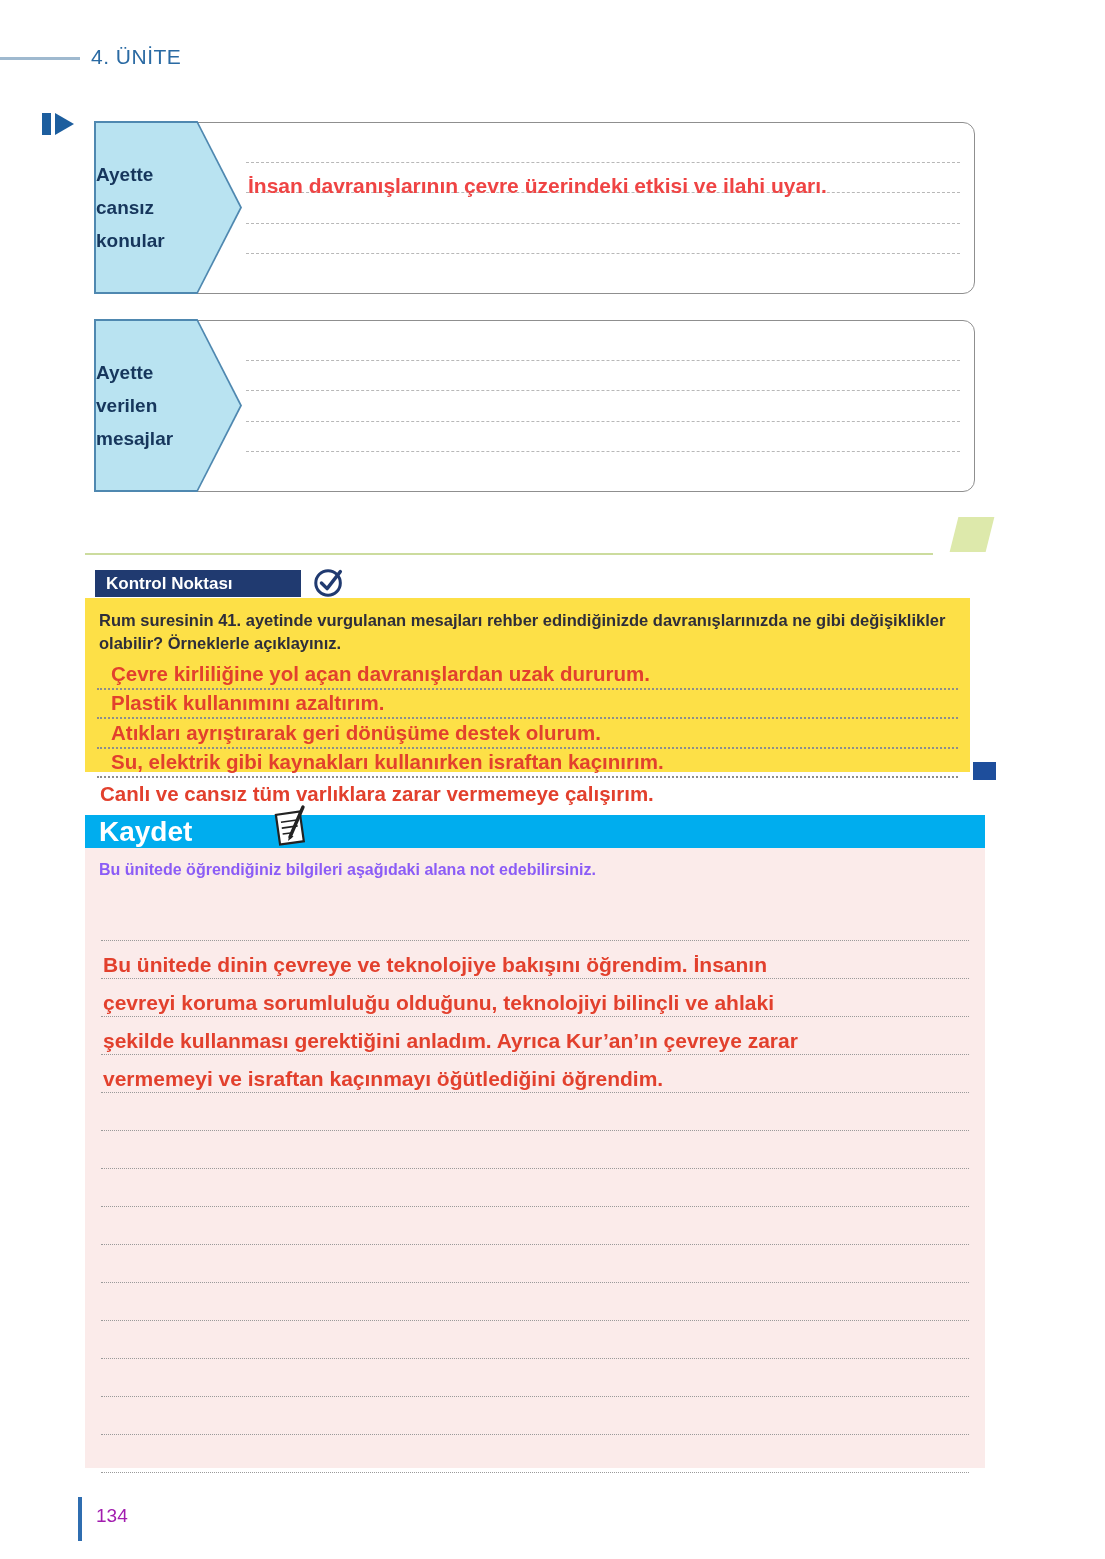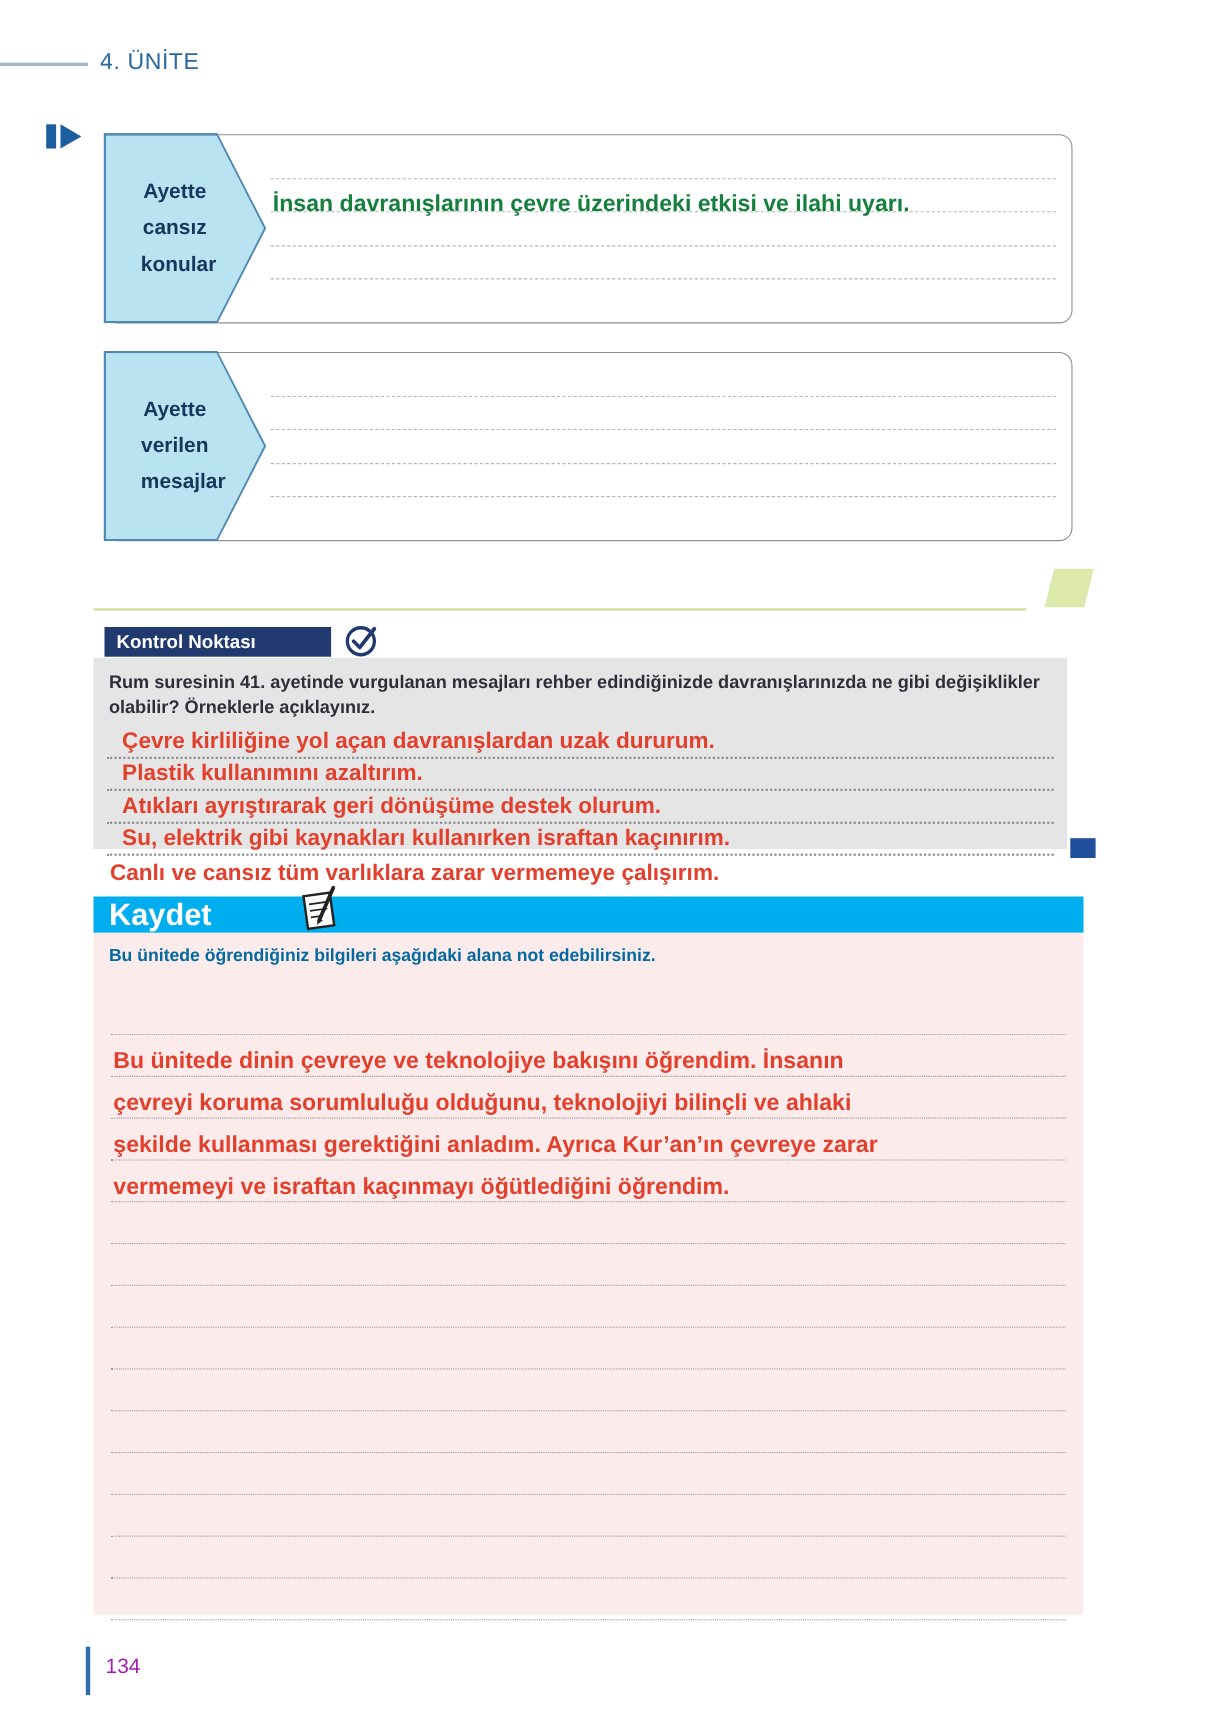--- a/index.html
+++ b/index.html
@@ -20,52 +20,52 @@
   
   .topic-box{
     position:absolute;left:95px;width:880px;height:172px;
     background:#fff;border:1.5px solid #8f8f8f;border-radius:12px;
     box-sizing:border-box;
   }
   .topic-box .dashes{position:absolute;inset:10px 14px 10px 150px;display:flex;flex-direction:column;justify-content:space-evenly;}
   .topic-box .dash{border-top:1.5px dashed #b8b8b8;height:0;}
   .topic-box .answer{
     position:absolute;left:152px;right:30px;
-    color:#15803d;font-weight:bold;font-size:21px;line-height:30px;
+    color:#ef4444;font-weight:bold;font-size:21px;line-height:30px;
   }
   .box1{top:122px;}
   .box1 .answer{top:48px;}
   .box2{top:320px;}
   .box2 .answer{top:62px;}
   .pentagon{
     position:absolute;left:-2px;top:-2px;width:148px;height:173px;
     clip-path:polygon(0 0,70% 0,100% 50%,70% 100%,0 100%);
     background:#4f88b0;
   }
   .pentagon .inner{
     position:absolute;inset:2px;
     clip-path:polygon(0 0,70% 0,100% 50%,70% 100%,0 100%);
     background:#b9e3f1;
     display:flex;flex-direction:column;justify-content:center;
     padding-right:34%;box-sizing:border-box;
   }
-  .pentagon .line{color:#16365c;font-weight:bold;font-size:19px;line-height:33px;text-align:center;margin-left:32px;}
+  .pentagon .line{color:#16365c;font-weight:bold;font-size:19px;line-height:33px;}
   
   .green-line{position:absolute;left:85px;top:553px;width:848px;height:2px;background:#ccdc9e;}
   .green-para{position:absolute;left:954px;top:517px;width:36px;height:35px;background:#dde9ab;transform:skewX(-14deg);}
   
   .kontrol-badge{
     position:absolute;left:95px;top:570px;width:206px;height:27px;
     background:#203a70;color:#fff;font-weight:bold;font-size:17px;
     line-height:27px;padding-left:11px;box-sizing:border-box;
   }
   .check-icon{position:absolute;left:312px;top:565px;width:34px;height:34px;}
   .kontrol-box{
     position:absolute;left:85px;top:598px;width:885px;height:174px;
-    background:#e5e5e5;box-sizing:border-box;
+    background:#fde047;box-sizing:border-box;
   }
   .kontrol-q{
     padding:11px 16px 0 14px;
     color:#2e2e3a;font-weight:bold;font-size:16.5px;line-height:23px;
   }
   .k-answers{position:absolute;left:12px;right:12px;top:62px;}
   .k-answer-row{
     height:27.5px;border-bottom:2px dotted #8d8d8d;
     display:flex;align-items:center;
   }
@@ -76,21 +76,21 @@
   .kaydet-bar{
     position:absolute;left:85px;top:815px;width:900px;height:33px;
     background:#00adee;color:#fff;font-weight:bold;font-size:28px;
     line-height:33px;padding-left:14px;box-sizing:border-box;
   }
   .save-icon{position:absolute;left:185px;top:-12px;width:40px;height:46px;}
   .kaydet-box{
     position:absolute;left:85px;top:848px;width:900px;height:620px;
     background:#fbebea;box-sizing:border-box;
   }
-  .kaydet-instr{padding:13px 16px 0 14px;color:#0369a1;font-weight:bold;font-size:16px;}
+  .kaydet-instr{padding:13px 16px 0 14px;color:#8b5cf6;font-weight:bold;font-size:16px;}
   .note-rows{position:absolute;left:16px;right:16px;top:55px;}
   .note-row{height:37px;border-bottom:1.5px dotted #9a9a9a;display:flex;align-items:flex-end;}
   .note-row .red-text{white-space:normal;padding-left:2px;font-size:21px;}
   
   .footer-bar{position:absolute;left:78px;top:1497px;width:4px;height:44px;background:#2f6db0;}
   .page-number{position:absolute;left:96px;top:1505px;font-size:19px;color:#a21caf;}
 </style>
 </head>
 <body>
 

